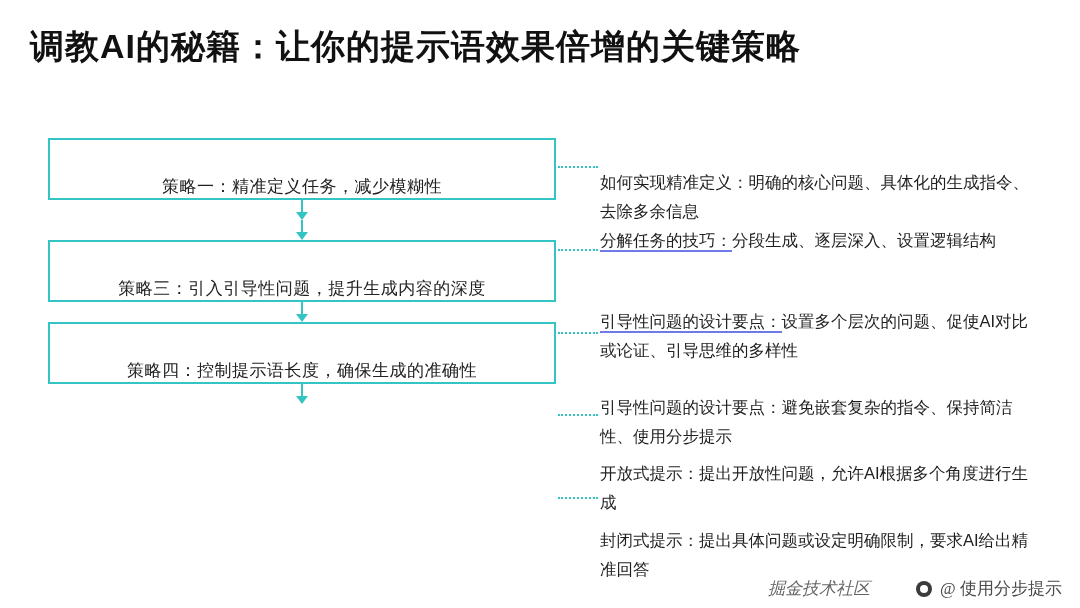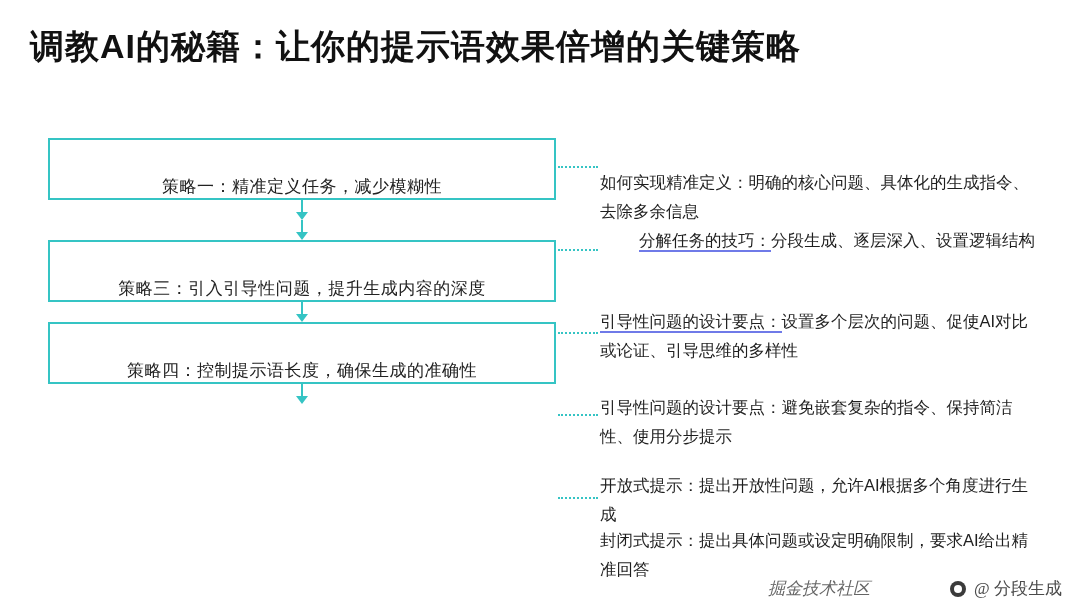--- a/index.html
+++ b/index.html
@@ -194,41 +194,41 @@
   <span class="leader" style="top:332px;"></span>
   <span class="leader" style="top:414px;"></span>
   <span class="leader" style="top:497px;"></span>
 
   <div class="notes">
 
     <div class="note" style="top:16px;margin-top:14px;">
       <span class="lead">如何实现精准定义：</span><span>明确的核心问题、具体化的生成指令、去除多余信息</span>
     </div>
 
-    <div class="note" style="top:88px;margin-left:39px;">
+    <div class="note" style="top:88px;">
       <span class="lead ul-blue">分解任务的技巧：</span><span>分段生成、逐层深入、设置逻辑结构</span>
     </div>
 
     <div class="note" style="top:169px;">
       <span class="lead ul-blue">引导性问题的设计要点：</span><span>设置多个层次的问题、促使AI对比或论证、引导思维的多样性</span>
     </div>
 
     <div class="note" style="top:255px;">
       <span class="lead">引导性问题的设计要点：</span><span>避免嵌套复杂的指令、保持简洁性、使用分步提示</span>
     </div>
 
-    <div class="note" style="top:333px;">
+    <div class="note" style="top:321px;">
       <span class="lead">开放式提示：</span><span>提出开放性问题，允许AI根据多个角度进行生成</span>
     </div>
 
     <div class="note" style="top:388px;">
       <span class="lead">封闭式提示：</span><span>提出具体问题或设定明确限制，要求AI给出精准回答</span>
     </div>
   </div>
 
   <div class="wm-left">掘金技术社区</div>
 
   <div class="watermark">
     <span class="dot"></span>
-    <span>@ 分段生成</span>
+    <span>@ 使用分步提示</span>
   </div>
 
 </div>
 
 </body></html>

